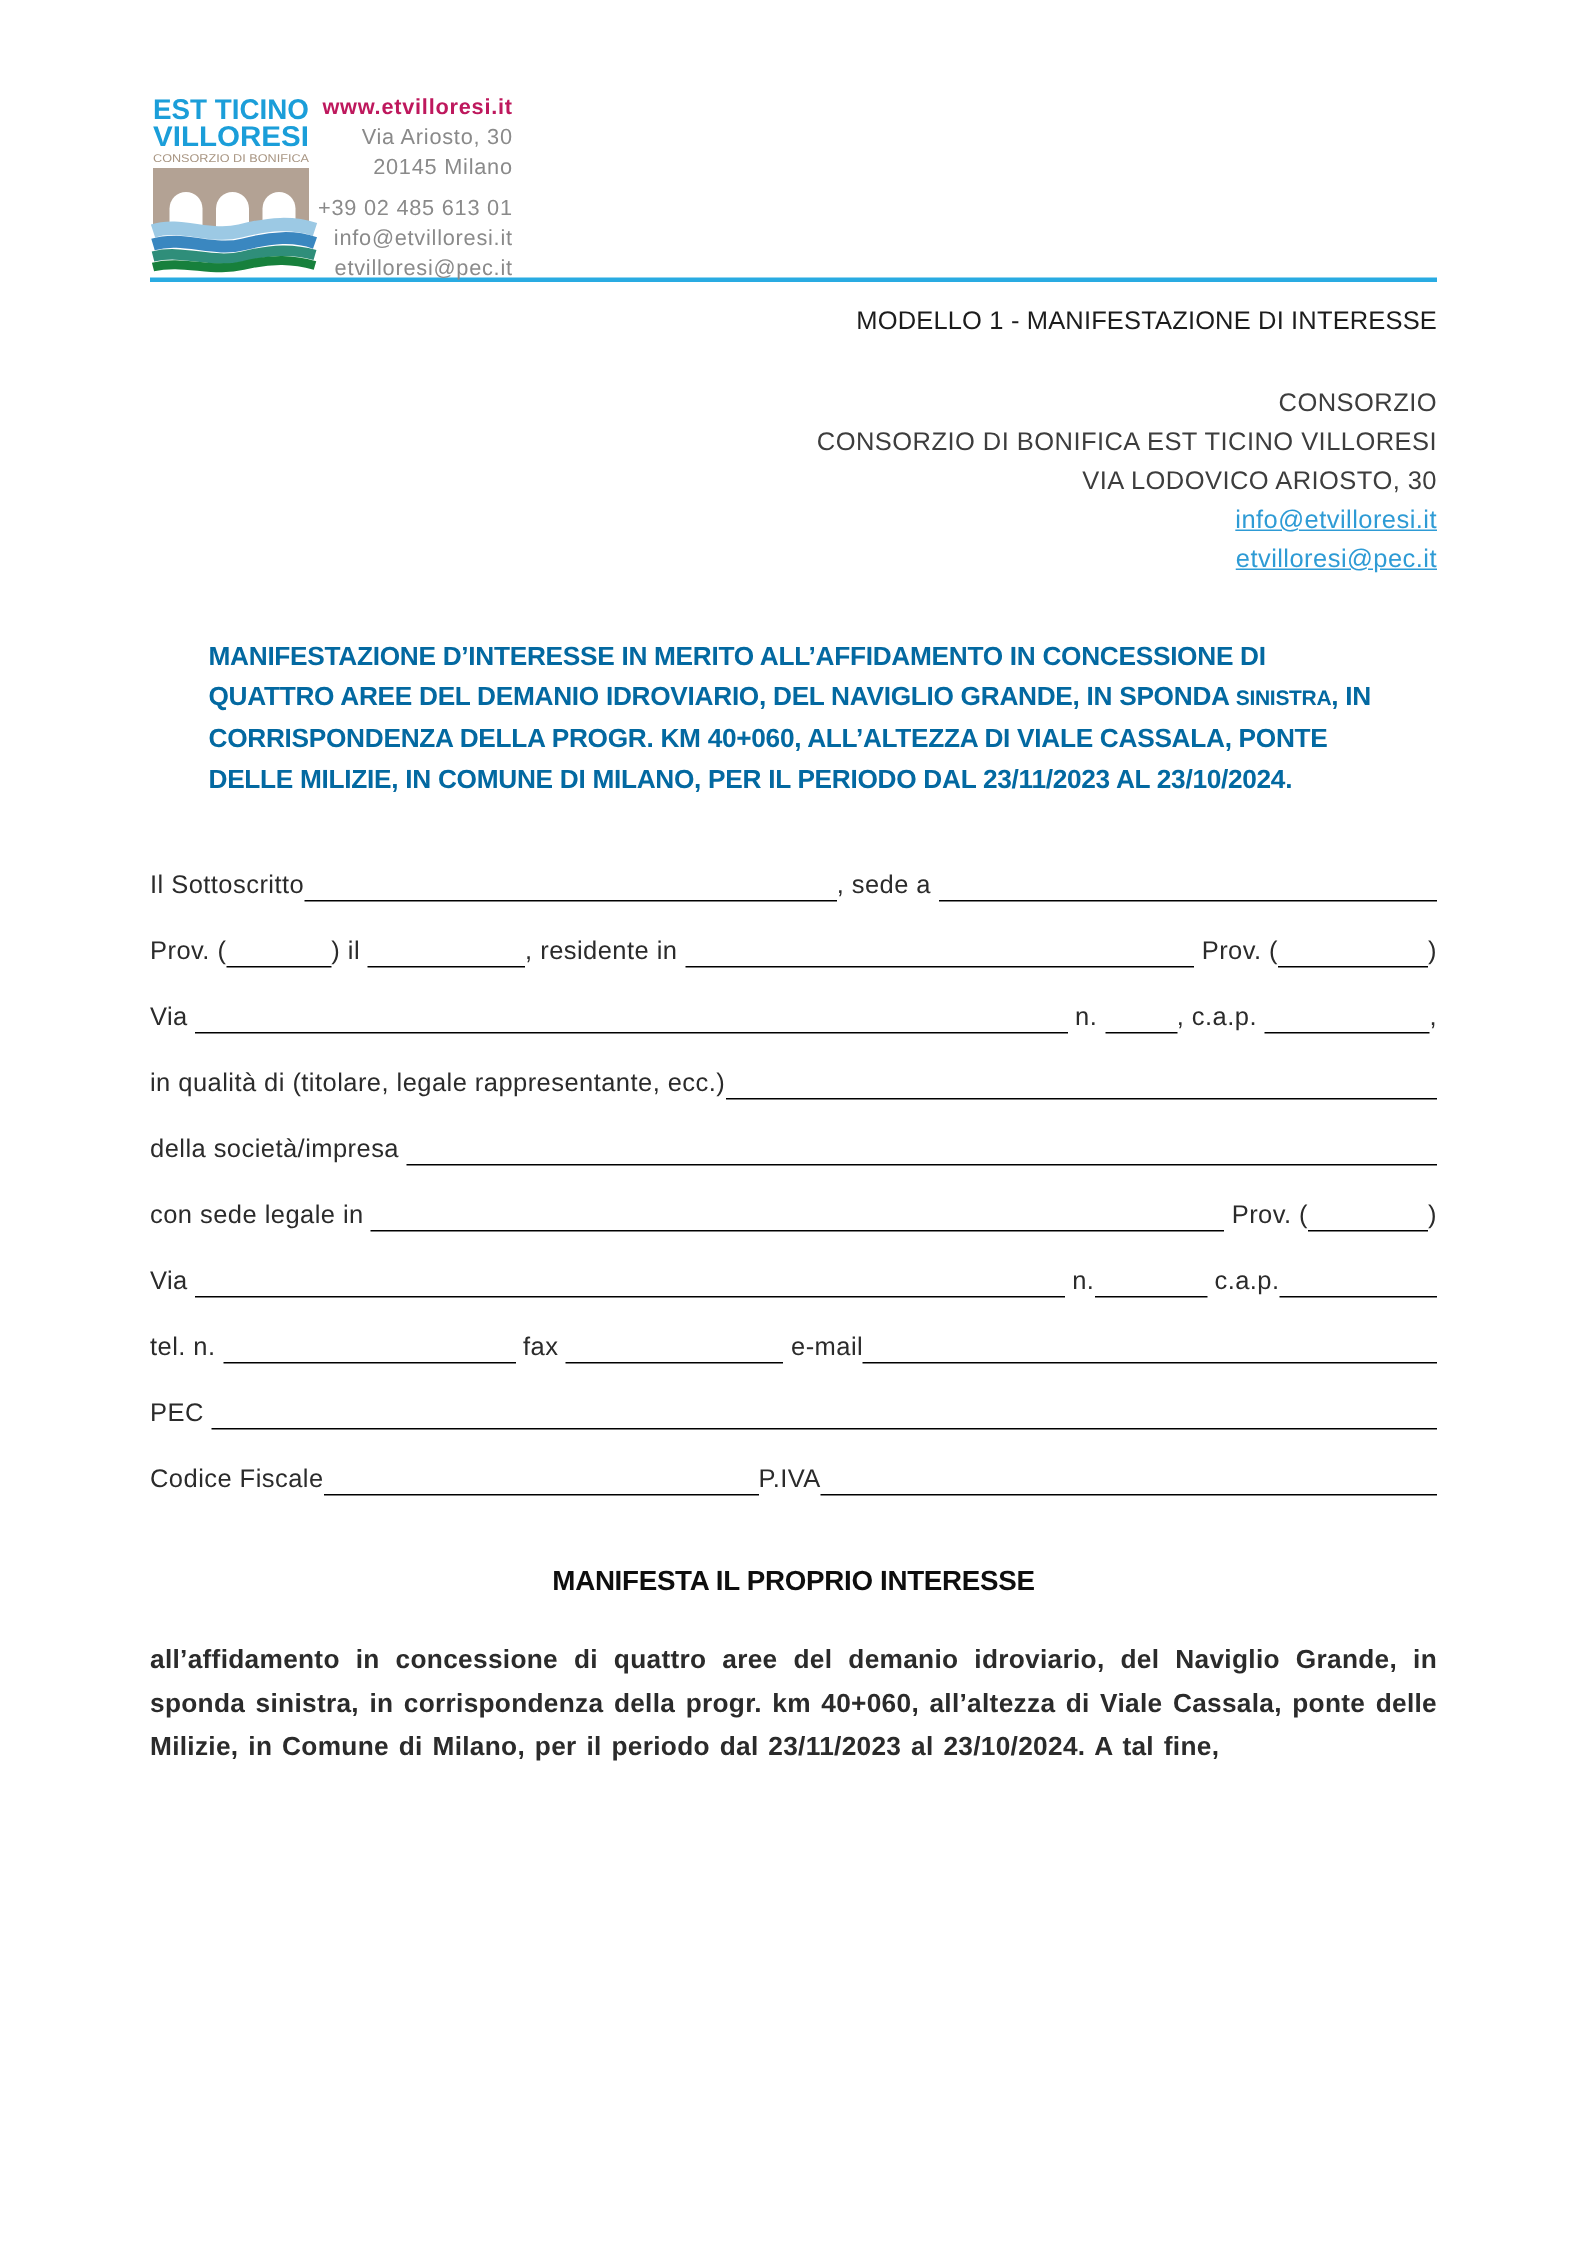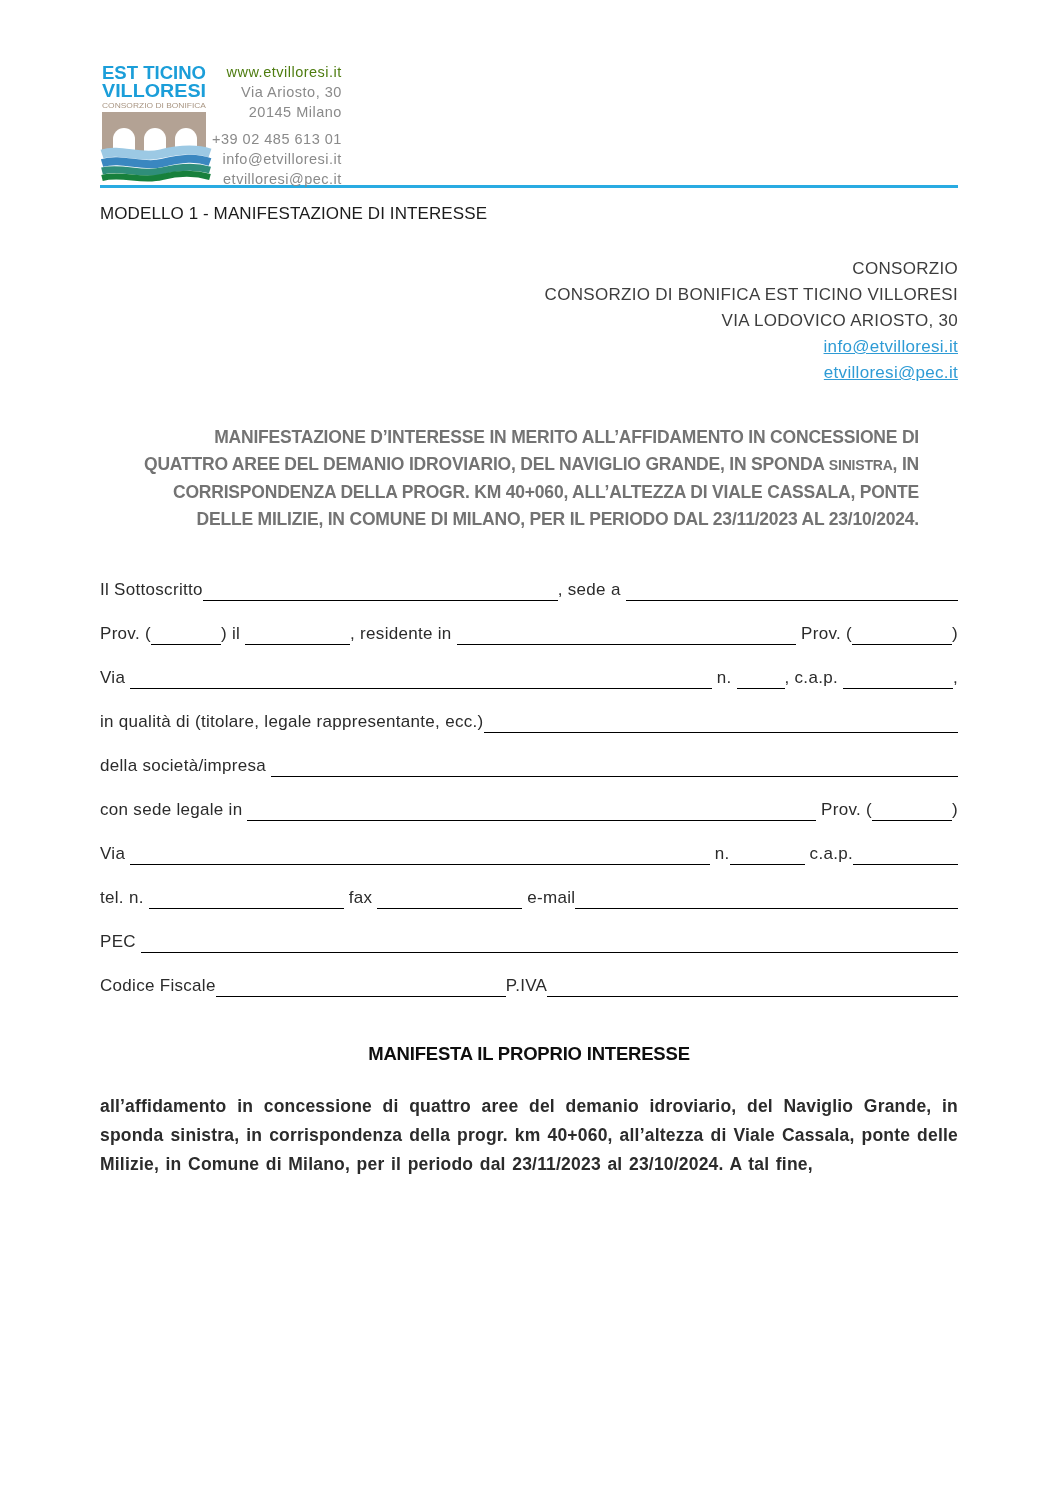--- a/index.html
+++ b/index.html
@@ -7,35 +7,35 @@
   body { font-family:"Liberation Sans", sans-serif; }
   .page {
     position:relative; width:1058px; height:1497px; margin:0 auto;
     background:#ffffff; overflow:hidden;
   }
   .content { padding:62px 100px 0 100px; }
 
   
   .header { display:flex; justify-content:flex-start; align-items:flex-start; height:120px; }
   .contact { text-align:right; font-size:14.5px; line-height:20px; color:#8a8a8a; letter-spacing:0.5px; }
-  .contact .website { font-weight:normal; color:#4d7c0f; }
+  .contact .website { font-weight:bold; color:#be185d; }
   .contact .phone { margin-top:7px; }
   .rule { height:3px; background:#29abe2; margin-top:3px; }
 
   
-  .doc-title { text-align:left; margin-top:16px; font-size:17px; color:#1c1c1c; letter-spacing:0.1px; font-stretch:condensed; }
+  .doc-title { text-align:right; margin-top:16px; font-size:17px; color:#1c1c1c; letter-spacing:0.1px; font-stretch:condensed; }
 
   
   .recipient { text-align:right; margin-top:32px; font-size:17px; line-height:26px; color:#3d3d3d; letter-spacing:0.3px; }
   .recipient a { color:#2e9bd5; text-decoration:underline; }
 
   
   .subject {
-    margin:38px auto 0; max-width:780px; text-align:right; font-weight:bold;
-    font-size:17.5px; line-height:27px; color:#737373; letter-spacing:-0.2px;
+    margin:38px auto 0; max-width:780px; text-align:left; font-weight:bold;
+    font-size:17.5px; line-height:27px; color:#0369a1; letter-spacing:-0.2px;
   }
   .subject .small-part { font-size:14px; }
 
   
   .form-section { margin-top:24px; }
   .form-line { display:flex; align-items:flex-end; height:44px; font-size:17px; color:#2b2b2b; letter-spacing:0.3px; }
   .fl-text { white-space:pre; line-height:22px; }
   .fl-blank { border-bottom:1.5px solid #000; height:2px; }
   .fl-blank.fill { flex:1; }
 

